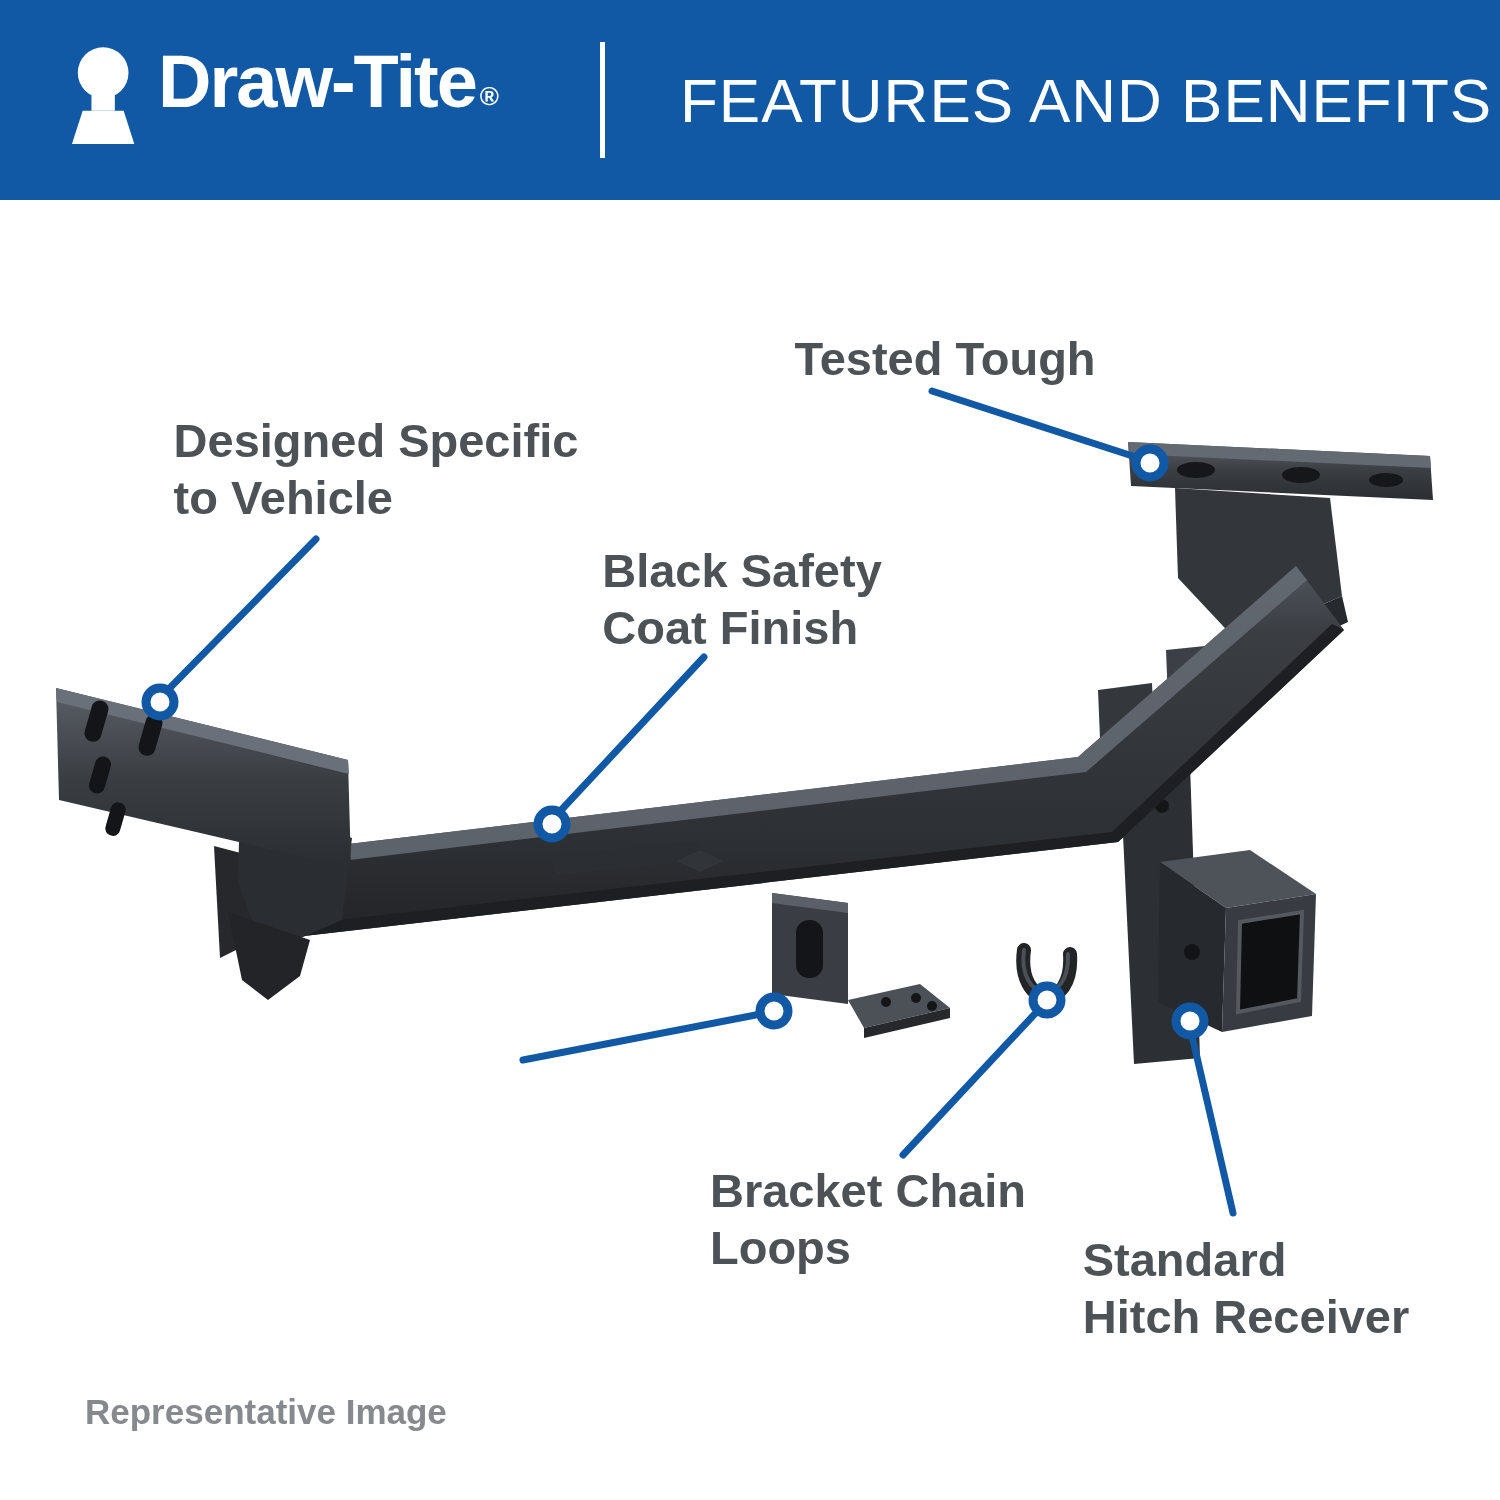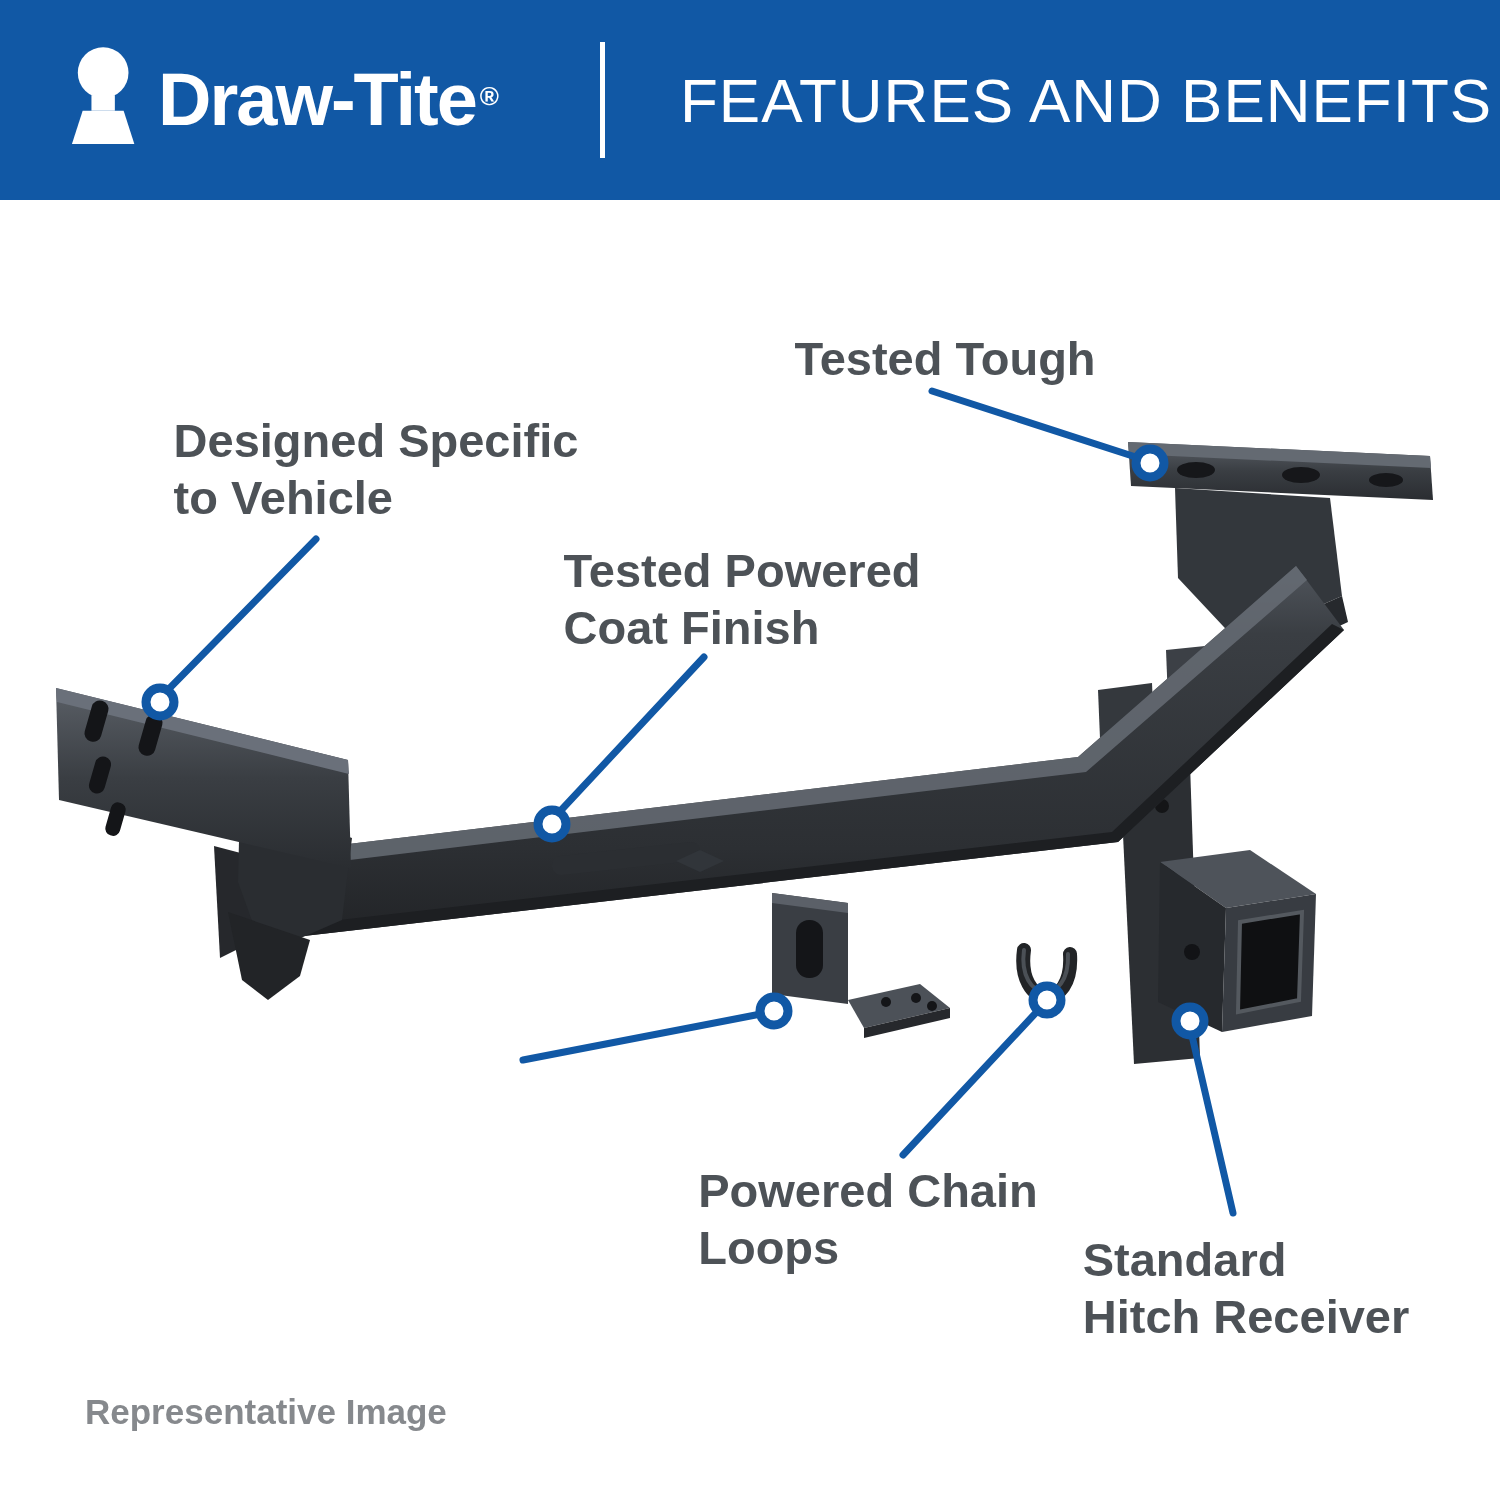--- a/index.html
+++ b/index.html
@@ -6,21 +6,21 @@
   .page{
     position:relative;width:1500px;height:1500px;overflow:hidden;background:#fff;
     font-family:"Liberation Sans", sans-serif;
   }
   
   .banner{
     position:absolute;top:0;left:0;width:1500px;height:200px;
     background:var(--header-bg,#1158a5);
     display:flex;align-items:center;
   }
-  .logo{display:flex;align-items:center;margin-left:70px;}
+  .logo{display:flex;margin-left:70px;}
   .ball-icon{display:block;}
   .brand{
     color:#fff;font-size:74px;font-weight:800;letter-spacing:-2px;line-height:1;
     margin-left:10px;
   }
   .reg{color:#fff;font-size:26px;font-weight:700;align-self:flex-start;margin-top:36px;margin-left:4px;}
   .divider{position:absolute;left:600px;top:42px;width:5px;height:116px;background:#fff;}
   .title{
     position:absolute;left:680px;top:50%;transform:translateY(-50%);
     margin:0;color:#fff;font-size:62px;font-weight:400;letter-spacing:1px;white-space:nowrap;text-align:right;
@@ -166,27 +166,27 @@
   <div class="label" style="left:945px; top:330px;">
     <span class="ln">Tested Tough</span>
   </div>
 
   <div class="label" style="left:376px; top:412px;">
     <span class="ln">Designed Specific</span>
     <span class="ln">to Vehicle</span>
   </div>
 
   <div class="label" style="left:742px; top:542px;">
-    <span class="ln">Tested Powered</span>
+    <span class="ln">Black Safety</span>
     <span class="ln">Coat Finish</span>
   </div>
 
 
   <div class="label" style="left:868px; top:1162px;">
-    <span class="ln">Powered Chain</span>
+    <span class="ln">Bracket Chain</span>
     <span class="ln">Loops</span>
   </div>
 
   <div class="label" style="left:1246px; top:1218px;margin-top:13px;">
     <span class="ln">Standard</span>
     <span class="ln">Hitch Receiver</span>
   </div>
 
   <div class="note">Representative Image</div>
 

